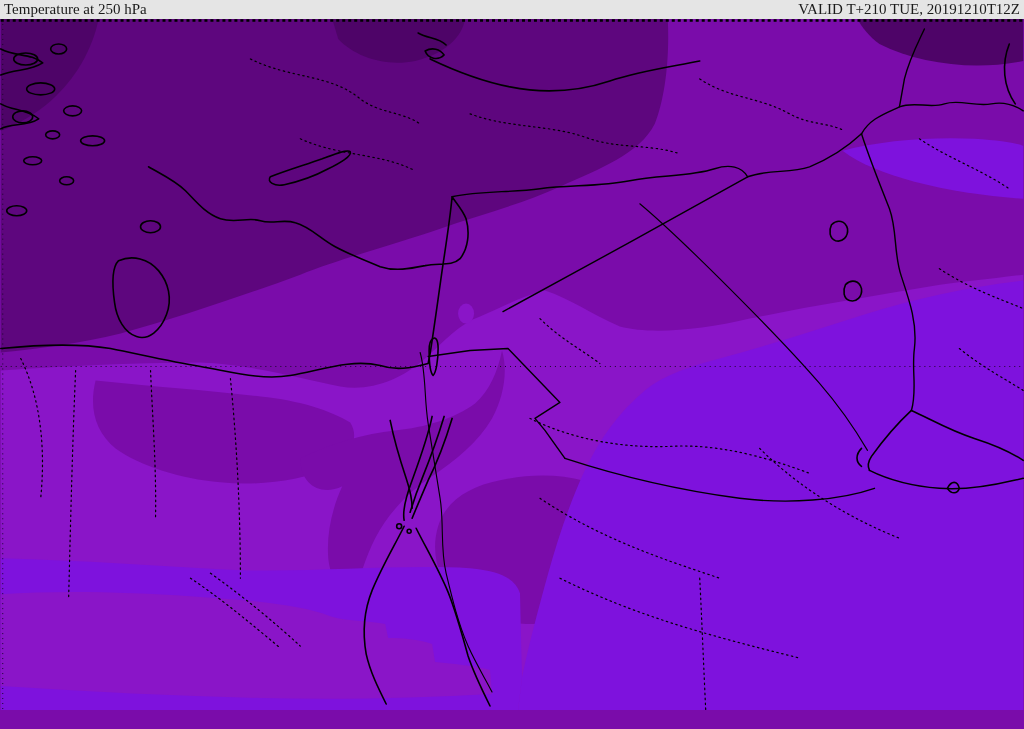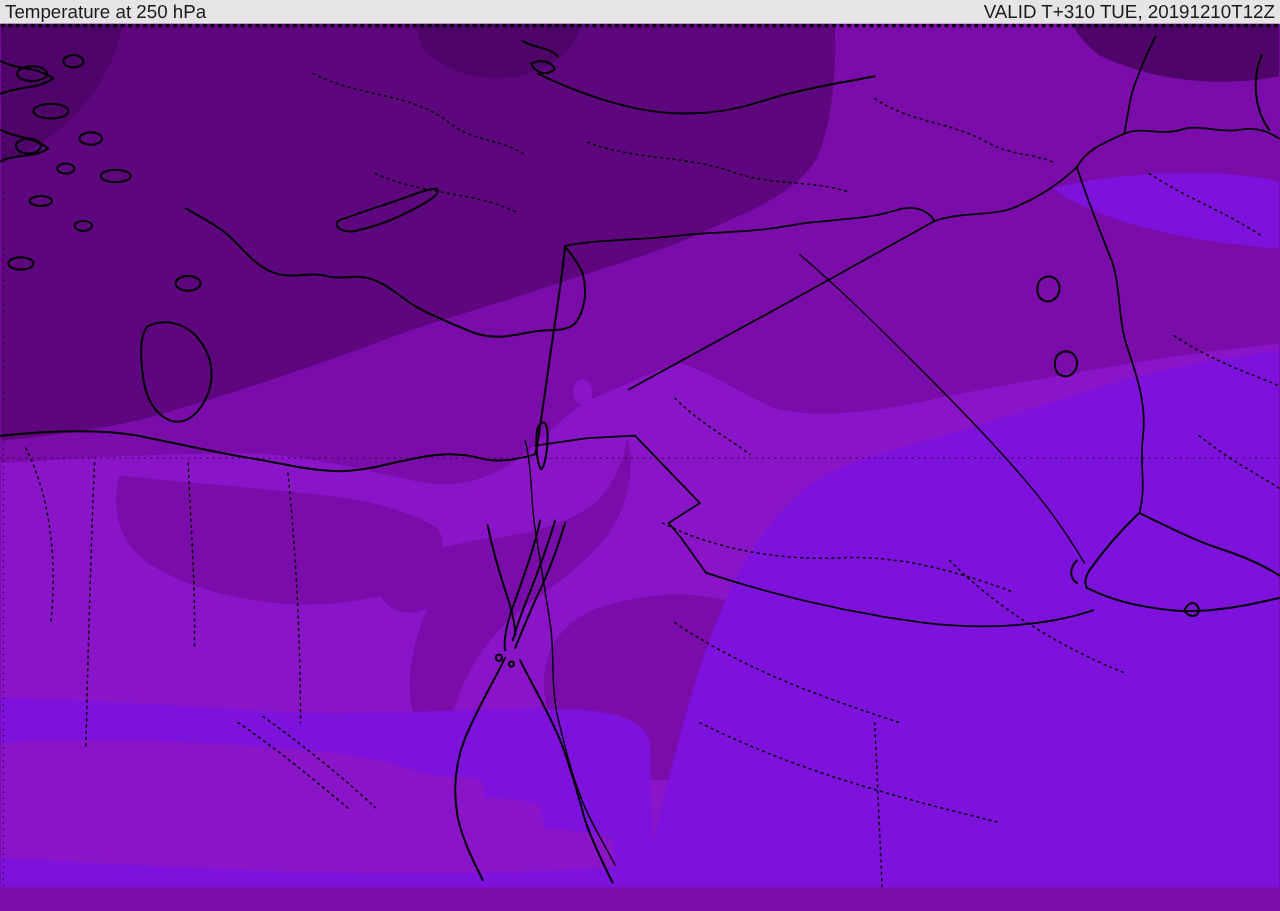--- a/index.html
+++ b/index.html
@@ -1,18 +1,18 @@
 <!DOCTYPE html>
 <html><head>
 <meta charset="utf-8">
 <style>
   html,body{margin:0;padding:0;background:#cfcfcf;}
   .screen{
     position:relative;width:1024px;height:729px;overflow:hidden;
-    font-family:Liberation Sans, sans-serif;
+    font-family:Liberation Serif, serif;
     background:#7a0caa;
   }
   .bar{
     position:absolute;left:0;width:1024px;display:flex;
     justify-content:space-between;align-items:center;
     box-sizing:border-box;padding:0 4px;
     color:#1a1a1a;
   }
   .bar.top{top:0;height:19px;font-size:15px;}
   .bar.bottom{bottom:0;height:19px;font-size:15px;}
@@ -26,21 +26,21 @@
   .grid{fill:none;stroke:#1a082a;stroke-width:1;stroke-dasharray:1 4;}
   .ticks{fill:none;stroke:#000;stroke-width:2.6;stroke-dasharray:3 3;}
 </style>
 </head>
 <body>
 
 <div class="screen">
 
   <div class="bar top" style="background: rgb(229, 229, 229); color: rgb(26, 26, 26);">
     <span>Temperature at 250 hPa</span>
-    <span>VALID T+310 TUE, 20191210T12Z</span>
+    <span>VALID T+210 TUE, 20191210T12Z</span>
   </div>
 
   <div class="map-wrap">
     <svg width="1024" height="691" viewBox="0 0 1024 692">
 
       <rect x="0" y="0" width="1024" height="692" fill="#7a0caa"></rect>
 
       <path d="M0,352 C60,348 130,344 200,344 C250,346 300,360 340,368 C370,373 400,362 425,340
            C445,322 460,305 480,298 C500,290 520,278 545,272 C570,280 590,295 620,308
            C650,316 700,312 750,300 C810,288 870,278 930,268 C960,263 995,260 1024,256

